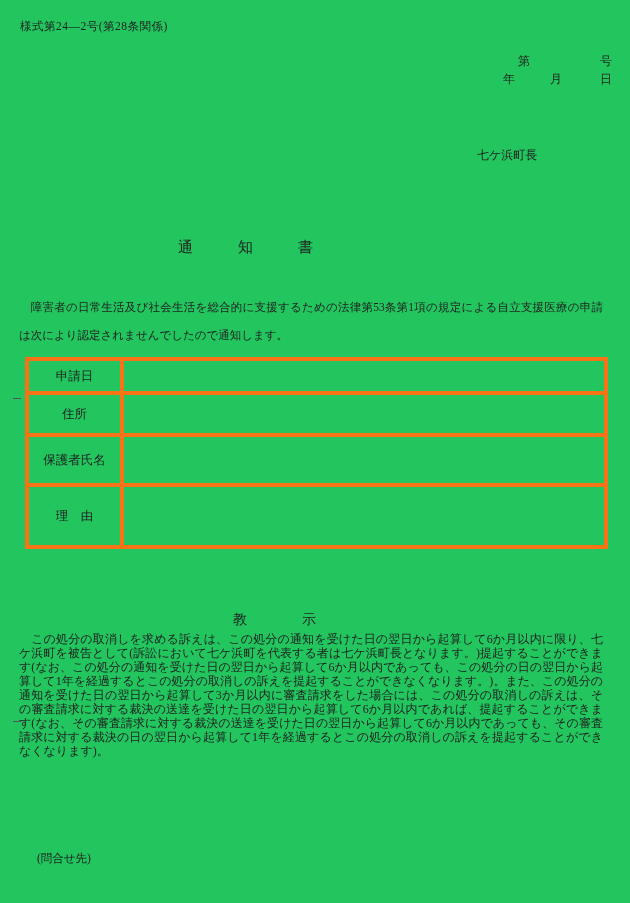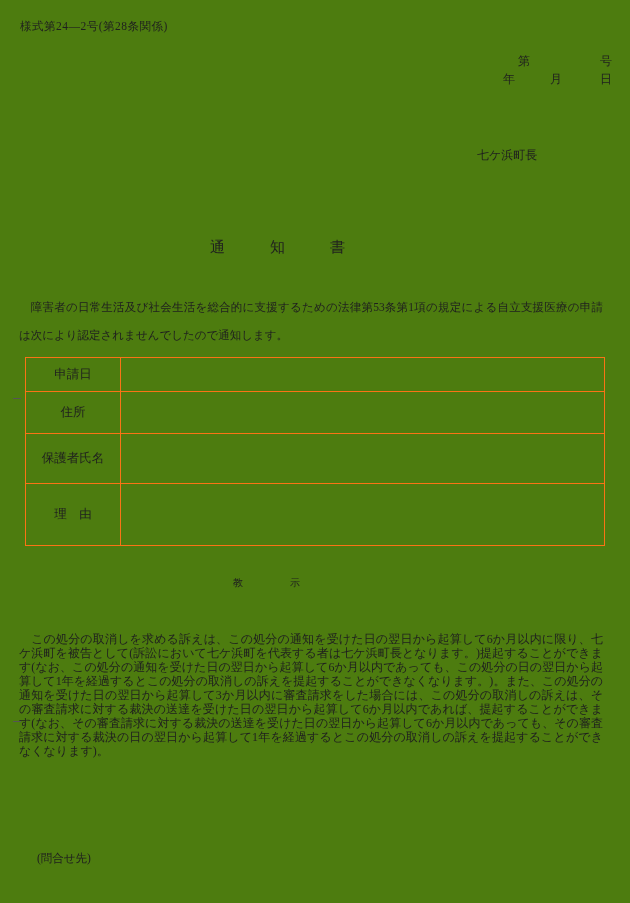--- a/index.html
+++ b/index.html
@@ -1,21 +1,21 @@
 <!DOCTYPE html>
 <html lang="ja"><head>
 <meta charset="utf-8">
 <style>
   html, body { margin: 0; padding: 0; background: #e8e8e8; }
   .page {
     position: relative;
     width: 630px;
     height: 903px;
     margin: 0 auto;
-    background: #4d7c0f;
+    background: #22c55e;
     color: #1f1f1f;
     font-family: "Liberation Serif", "DejaVu Serif", serif;
     overflow: hidden;
   }
   .form-number {
     position: absolute;
     left: 20px; top: 19px;
     font-size: 11.5px;
     letter-spacing: 0.5px;
     white-space: nowrap;
@@ -36,21 +36,21 @@
   .gap-ym { display: inline-block; width: 35px; }
   .gap-md { display: inline-block; width: 38px; }
   .addressee {
     position: absolute;
     left: 477px; top: 147px;
     font-size: 12px;
     white-space: nowrap;
   }
   .doc-title {
     position: absolute;
-    left: 210px; top: 238px;
+    left: 178px; top: 238px;
     font-size: 15px;
     letter-spacing: 5px;
     white-space: nowrap;
   }
   .intro {
     position: absolute;
     left: 19px; top: 293px;
     width: 584px;
     font-size: 11.5px;
     line-height: 28px;
@@ -60,34 +60,34 @@
   }
   .form-table {
     position: absolute;
     left: 25px; top: 357px;
     width: 579px;
     border-collapse: collapse;
     table-layout: fixed;
     font-size: 12.5px;
   }
   .form-table td {
-    border: 1px solid #f97316;
+    border: 4px solid #f97316;
     padding: 0 4px;
     vertical-align: middle;
   }
   .form-table td.label-cell { text-align: center; padding: 0; }
   .row-apply    { height: 34px; }
   .row-patient  { height: 47px; }
   .row-address  { height: 42px; }
   .row-guardian { height: 50px; font-family: Liberation Mono, monospace; }
   .row-reason   { height: 62px; }
   .kyoji-heading {
     position: absolute;
-    left: 233px; top: 576px;
-    font-size: 10px;
+    left: 233px; top: 611px;
+    font-size: 14px;
     letter-spacing: 9px;
     white-space: nowrap;
   }
   .kyoji-body {
     position: absolute;
     left: 19px; top: 632px;
     width: 584px;
     font-size: 12px;
     line-height: 14px;
     text-align: justify;

